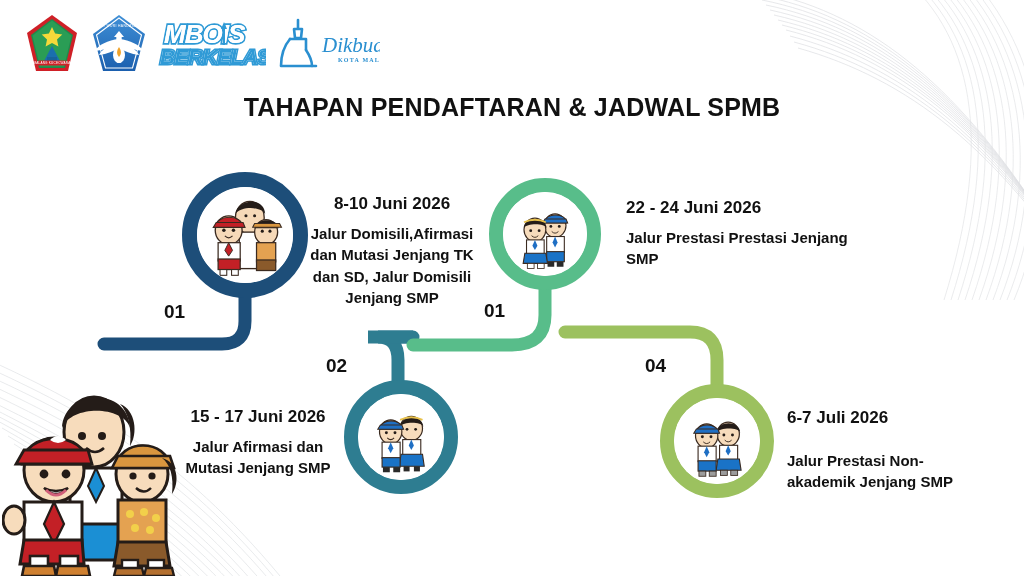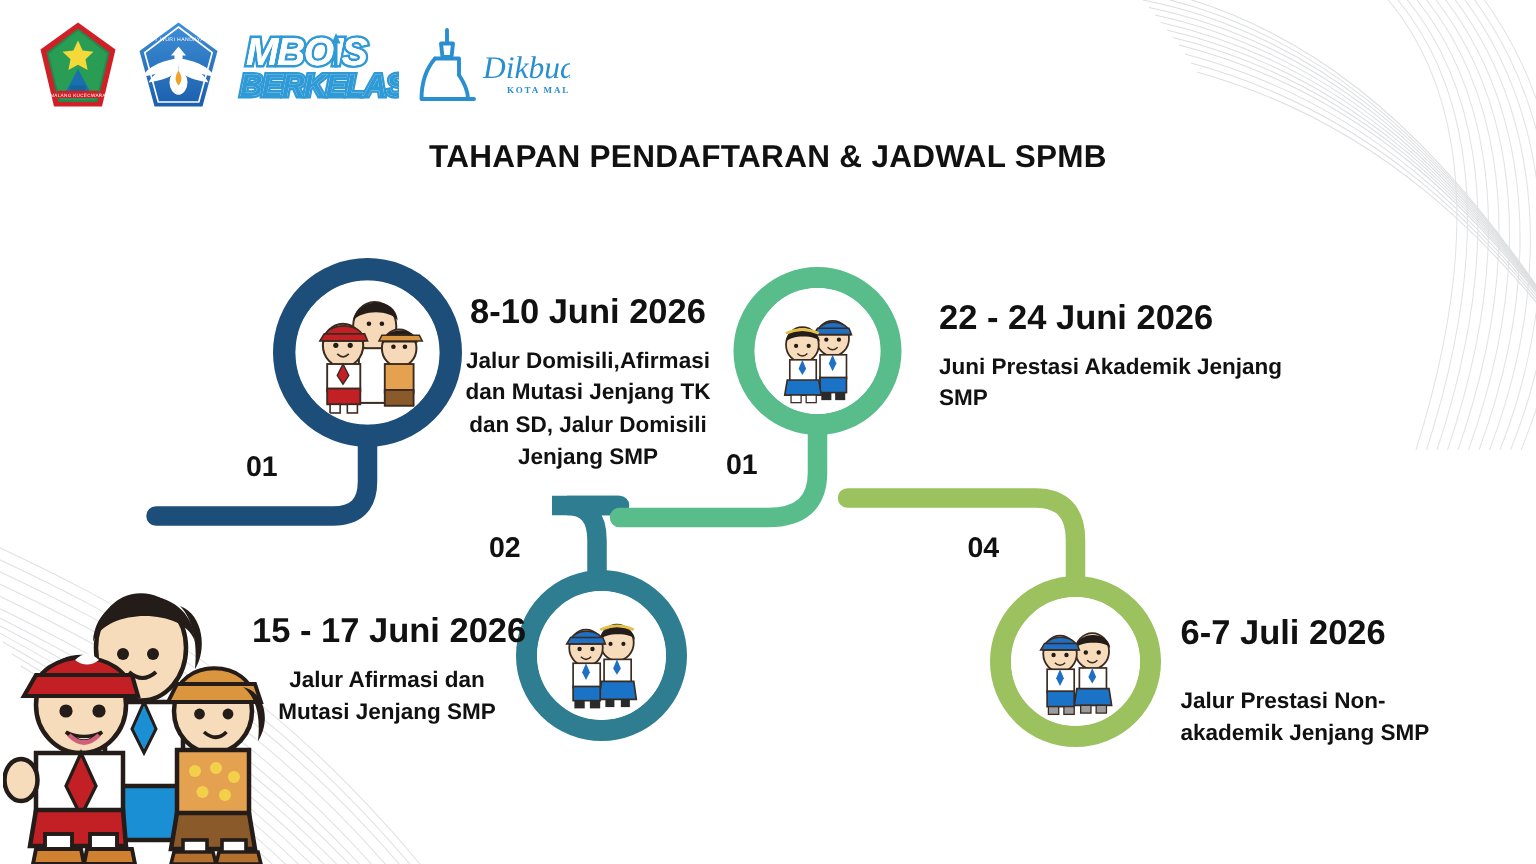--- a/index.html
+++ b/index.html
@@ -38,21 +38,21 @@
   }
   .logo { display: block; }
 
   
   .title {
     position: absolute;
     top: 93px;
     left: 0;
     width: 1024px;
     text-align: center;
-    font-size: 21px;
+    font-size: 25px;
     font-weight: bold;
     letter-spacing: .2px;
     color: #111111;
     white-space: nowrap;
   }
 
   
   #timeline {
     position: absolute;
     top: 0; left: 0;
@@ -87,21 +87,21 @@
     position: absolute;
     font-size: 19px;
     font-weight: bold;
     color: #111111;
     text-align: center;
   }
 
   
   .block { position: absolute; color: #111111; }
   .block .date {
-    font-size: 23px;
+    font-size: 17px;
     font-weight: bold;
     margin: 0 0 9px 0;
     white-space: nowrap;
   }
   .block .desc {
     font-size: 15px;
     font-weight: bold;
     line-height: 1.42;
     margin: 0;
   }
@@ -374,21 +374,21 @@
     <p class="desc">Jalur Domisili,Afirmasi dan Mutasi Jenjang TK dan SD, Jalur Domisili Jenjang SMP</p>
   </div>
 
   <div class="block block-2 ta-center">
     <p class="date">15 - 17 Juni 2026</p>
     <p class="desc">Jalur Afirmasi dan Mutasi Jenjang SMP</p>
   </div>
 
   <div class="block block-3 ta-left">
     <p class="date">22 - 24 Juni 2026</p>
-    <p class="desc">Juni Prestasi Akademik Jenjang SMP</p>
+    <p class="desc">Jalur Prestasi Prestasi Jenjang SMP</p>
   </div>
 
   <div class="block block-4 ta-left">
     <p class="date">6-7 Juli 2026</p>
     <p class="desc">Jalur Prestasi Non-akademik Jenjang SMP</p>
   </div>
 
   <svg style="position:absolute; left:2px; bottom:0; width:200px; height:192px;" viewBox="0 0 200 192" xmlns="http://www.w3.org/2000/svg">
 
     <ellipse cx="92" cy="48" rx="30" ry="35" fill="#f7dcbc" stroke="#241c18" stroke-width="3"></ellipse>

